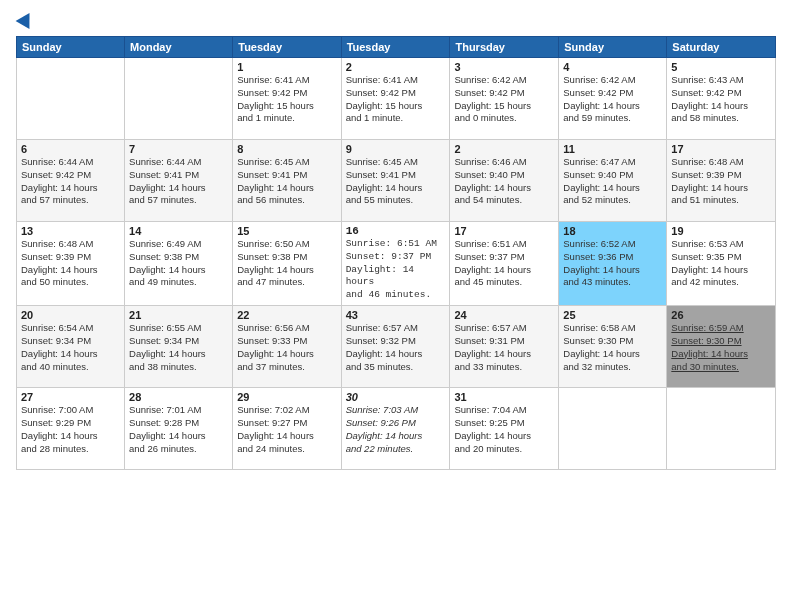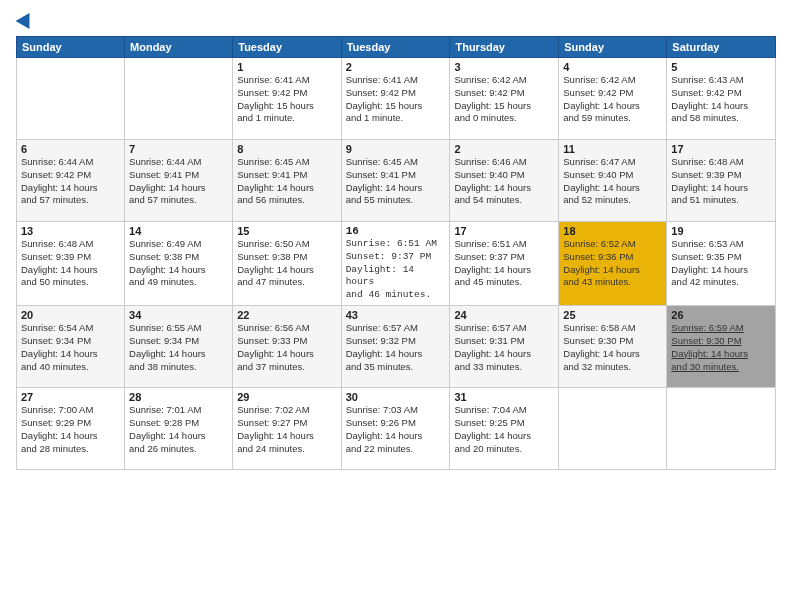--- a/index.html
+++ b/index.html
@@ -256,21 +256,21 @@
 Daylight: 14 hours
 and 46 minutes.</div>
           </td>
           <td style="background: rgb(255, 255, 255);">
             <span class="day-num">17</span>
             <div class="day-info" style="white-space: pre-line;">Sunrise: 6:51 AM
 Sunset: 9:37 PM
 Daylight: 14 hours
 and 45 minutes.</div>
           </td>
-          <td style="background: #eab308;">
+          <td style="background: #7dd3fc;">
             <span class="day-num">18</span>
             <div class="day-info" style="white-space: pre-line;">Sunrise: 6:52 AM
 Sunset: 9:36 PM
 Daylight: 14 hours
 and 43 minutes.</div>
           </td>
           <td style="background: rgb(255, 255, 255);">
             <span class="day-num">19</span>
             <div class="day-info" style="white-space: pre-line;">Sunrise: 6:53 AM
 Sunset: 9:35 PM
@@ -280,21 +280,21 @@
         </tr>
         <tr>
           <td style="background: rgb(245, 245, 245);">
             <span class="day-num">20</span>
             <div class="day-info" style="white-space: pre-line;">Sunrise: 6:54 AM
 Sunset: 9:34 PM
 Daylight: 14 hours
 and 40 minutes.</div>
           </td>
           <td style="background: rgb(245, 245, 245);">
-            <span class="day-num">34</span>
+            <span class="day-num">21</span>
             <div class="day-info" style="white-space: pre-line;">Sunrise: 6:55 AM
 Sunset: 9:34 PM
 Daylight: 14 hours
 and 38 minutes.</div>
           </td>
           <td style="background: rgb(245, 245, 245);">
             <span class="day-num">22</span>
             <div class="day-info" style="white-space: pre-line;">Sunrise: 6:56 AM
 Sunset: 9:33 PM
 Daylight: 14 hours
@@ -344,21 +344,21 @@
 Daylight: 14 hours
 and 26 minutes.</div>
           </td>
           <td style="background: rgb(255, 255, 255);">
             <span class="day-num">29</span>
             <div class="day-info" style="white-space: pre-line;">Sunrise: 7:02 AM
 Sunset: 9:27 PM
 Daylight: 14 hours
 and 24 minutes.</div>
           </td>
-          <td style="background: rgb(255, 255, 255);">
+          <td style="background: rgb(255, 255, 255); font-style: italic;">
             <span class="day-num">30</span>
             <div class="day-info" style="white-space: pre-line;">Sunrise: 7:03 AM
 Sunset: 9:26 PM
 Daylight: 14 hours
 and 22 minutes.</div>
           </td>
           <td style="background: rgb(255, 255, 255);">
             <span class="day-num">31</span>
             <div class="day-info" style="white-space: pre-line;">Sunrise: 7:04 AM
 Sunset: 9:25 PM

